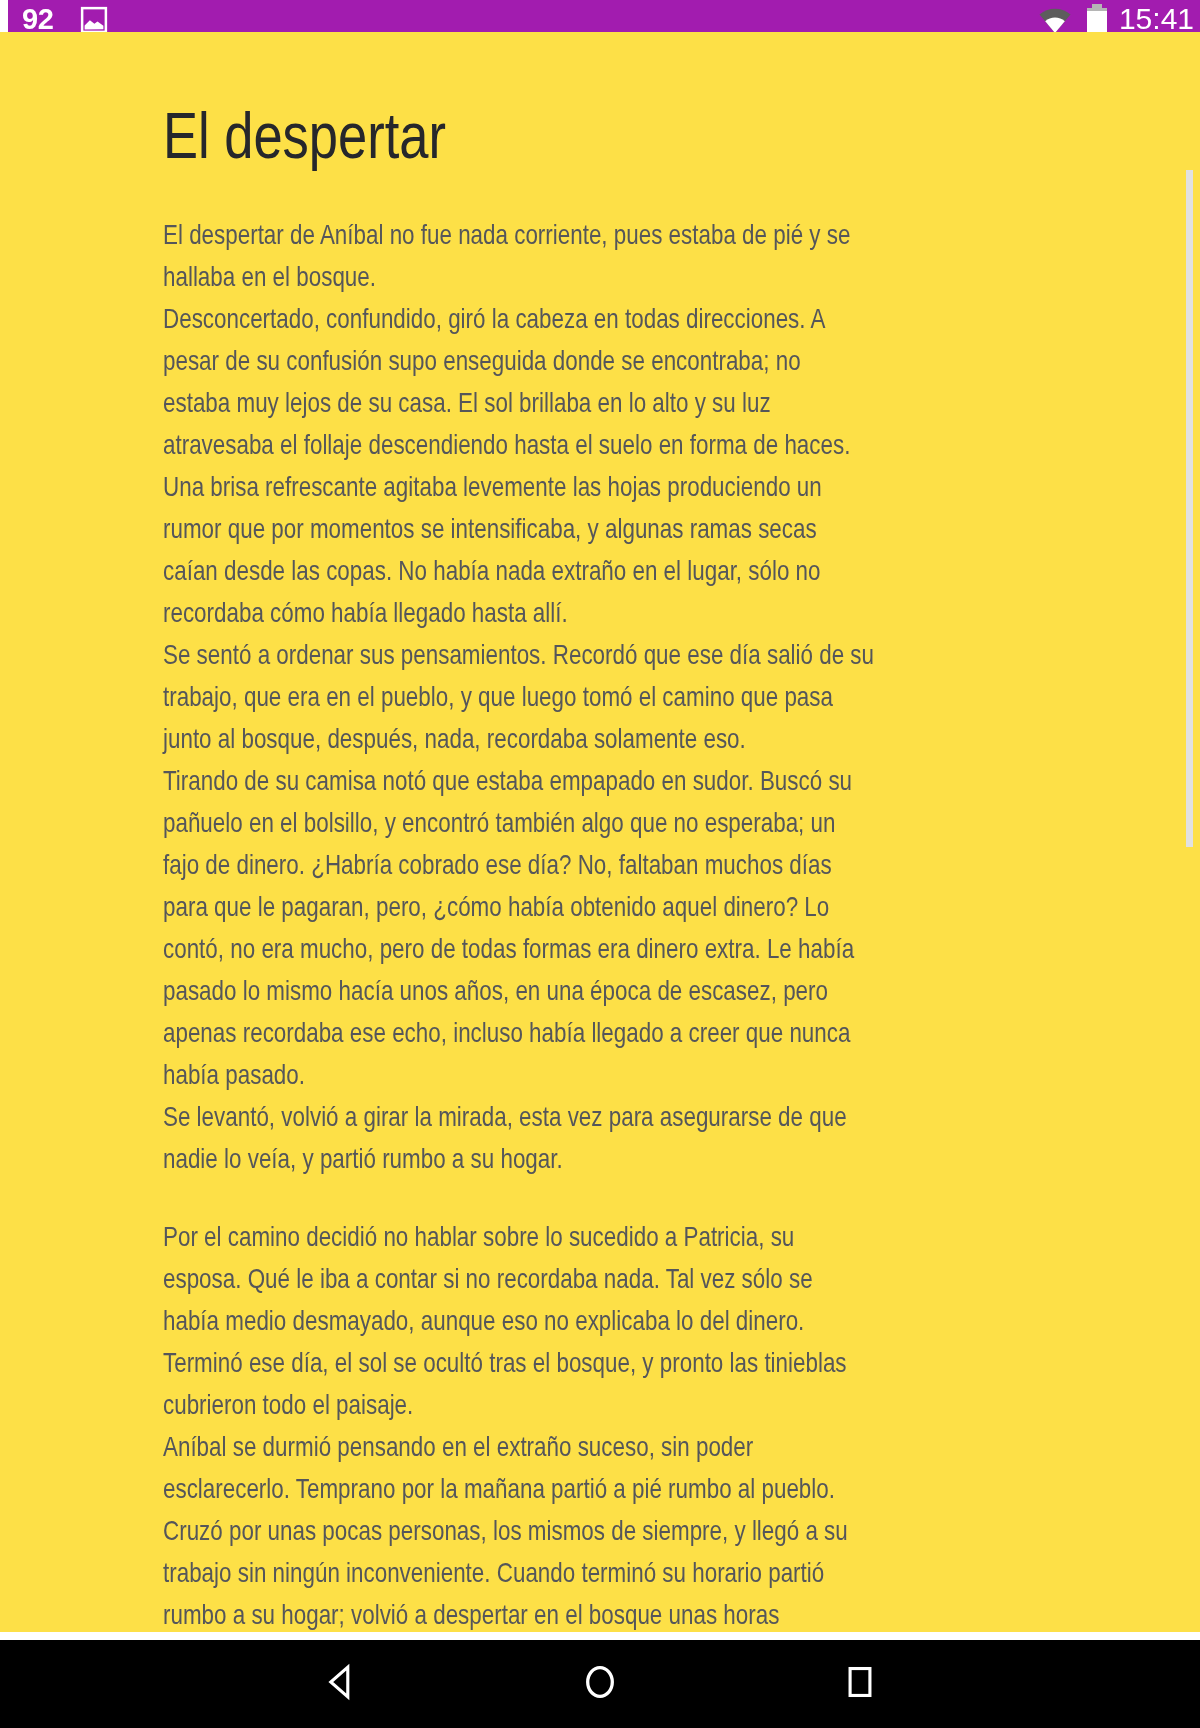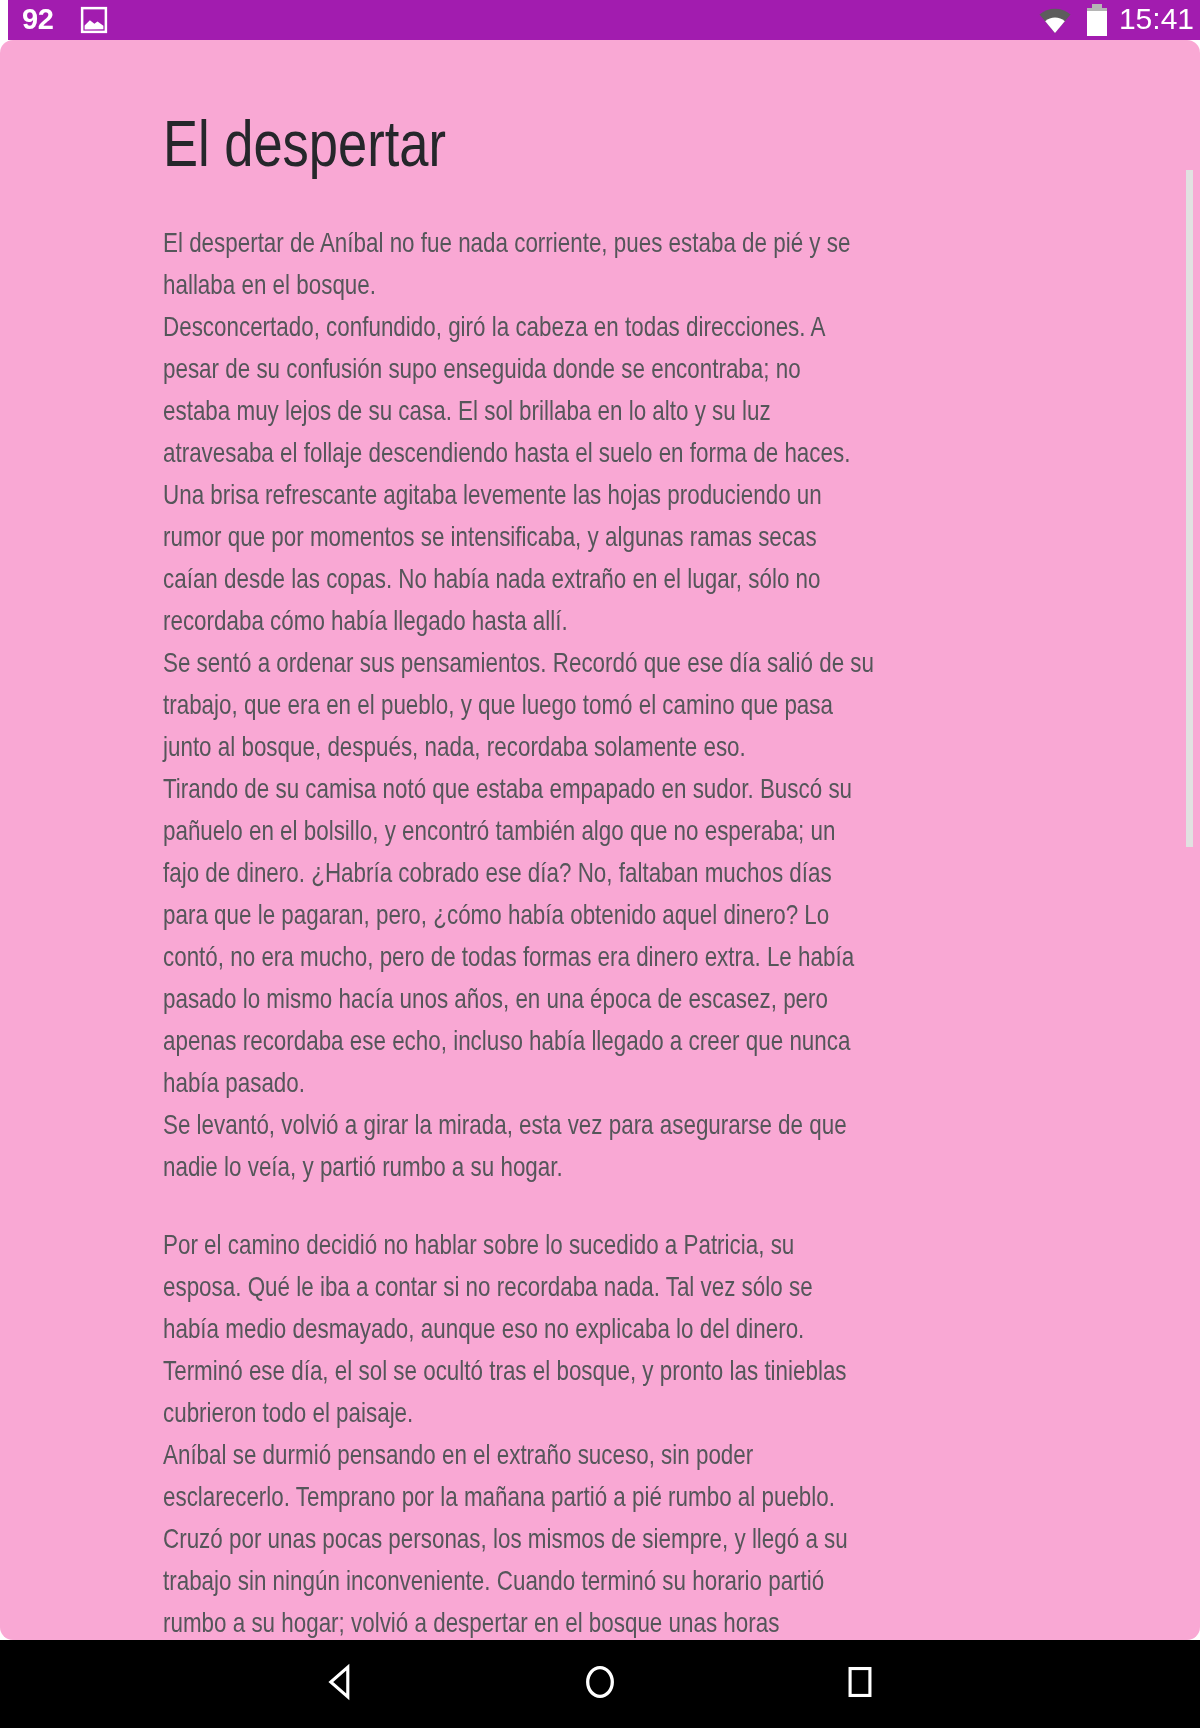--- a/index.html
+++ b/index.html
@@ -17,21 +17,21 @@
   .sb-left,.sb-right{display:flex;align-items:center;height:100%;}
   .sb-percent{color:#fff;font-size:29px;font-weight:700;letter-spacing:-0.5px;margin-right:26px;margin-top:-2px;}
   .sb-time{color:#fff;font-size:30px;font-weight:400;margin-left:12px;margin-top:-2px;}
   .sb-icon{display:flex;align-items:center;justify-content:center;}
   .battery{position:relative;width:20px;height:32px;margin-left:14px;}
   .battery .nub{position:absolute;top:0;left:5px;width:10px;height:4px;background:#b5b5b5;}
   .battery .body{position:absolute;top:4px;left:0;width:20px;height:28px;background:#fff;}
   .battery .empty{position:absolute;top:4px;left:0;width:20px;height:3px;background:#b5b5b5;}
 
   
-  .reader-content{position:absolute;top:40px;left:0;width:1200px;height:1600px;background:#f9a8d4;border-radius:13px;}
+  .reader-content{position:absolute;top:32px;left:0;width:1200px;height:1600px;background:#fde047;}
   .page-title{
     position:absolute;top:72px;left:163px;
     font-size:64px;font-weight:400;color:#26272b;line-height:64px;
     white-space:nowrap;transform:scaleX(0.82);transform-origin:0 0;
   }
   .story-lines{
     position:absolute;top:182px;left:163px;width:1010px;
     transform:scaleX(0.80);transform-origin:0 0;
   }
   .text-line{

